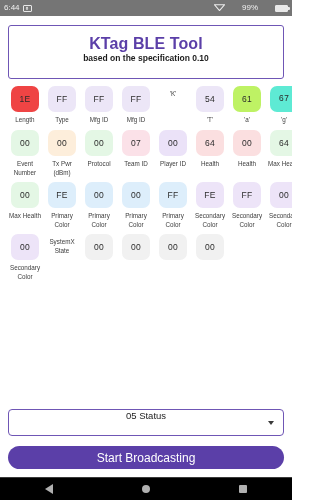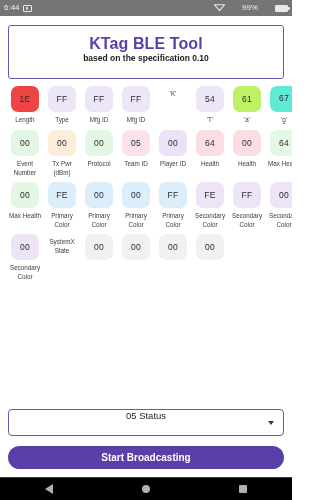--- a/index.html
+++ b/index.html
@@ -123,22 +123,22 @@
     border-right:3.5px solid transparent;
     border-top:4px solid #3a3a3a;
   }
   .broadcast {
     margin-top:10px;
     height:23px;
     border-radius:12px;
     background:#5b3fa8;
     color:#ffffff;
     display:flex; align-items:center; justify-content:center;
-    font-size:10px;
-    font-weight:bold;
+    font-size:12px;
+    font-weight:normal;
     border:none;
     width:100%;
     font-family:"Liberation Sans", sans-serif;
   }
 
   
   .navbar {
     height:23px; flex:0 0 23px;
     background:#000000;
     display:flex; align-items:center; justify-content:space-around;
@@ -224,21 +224,21 @@
         </div>
         <div class="cell">
           <div class="chip" style="background: rgb(253, 238, 219);">00</div>
           <div class="cap">Tx Pwr (dBm)</div>
         </div>
         <div class="cell">
           <div class="chip" style="background: rgb(228, 247, 229);">00</div>
           <div class="cap">Protocol</div>
         </div>
         <div class="cell">
-          <div class="chip" style="background: rgb(251, 225, 232);">05</div>
+          <div class="chip" style="background: rgb(251, 225, 232);">07</div>
           <div class="cap">Team ID</div>
         </div>
         <div class="cell">
           <div class="chip" style="background: rgb(235, 226, 248);">00</div>
           <div class="cap">Player ID</div>
         </div>
         <div class="cell">
           <div class="chip" style="background: rgb(251, 223, 224);">64</div>
           <div class="cap">Health</div>
         </div>

